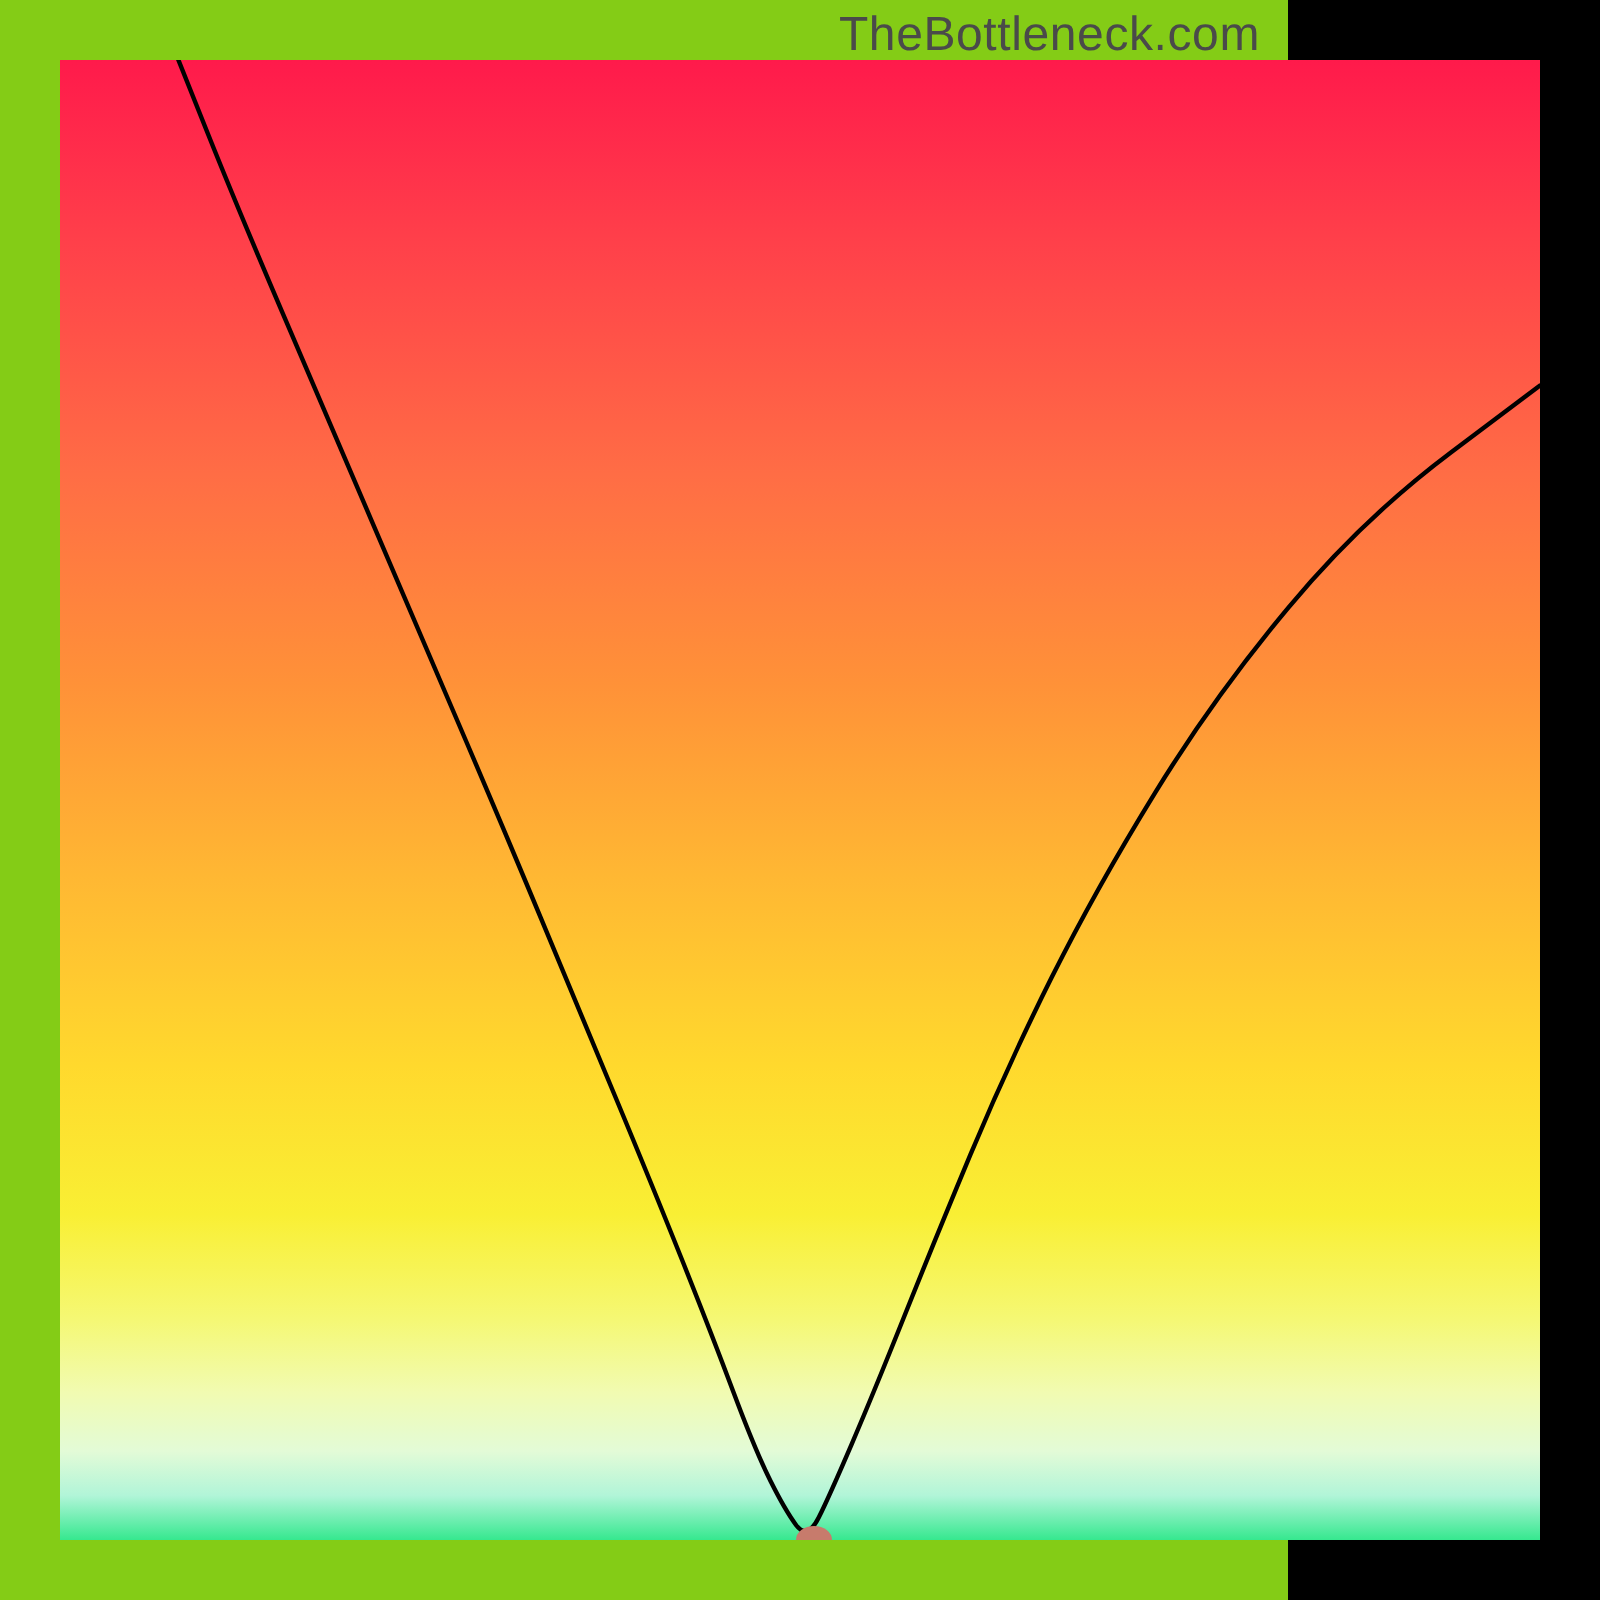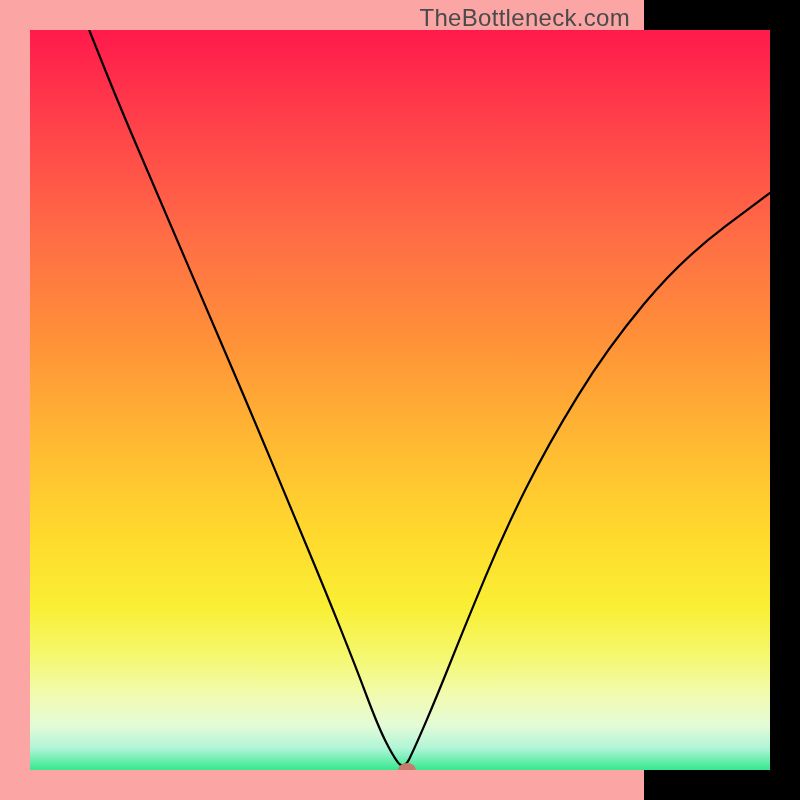--- a/index.html
+++ b/index.html
@@ -8,21 +8,21 @@
     width: 800px;
     height: 800px;
     overflow: hidden;
     background: #000;
     font-family: Arial, Helvetica, sans-serif;
   }
   .frame {
     position: relative;
     width: 644px;
     height: 800px;
-    background: #fca5a5;
+    background: #84cc16;
   }
   .watermark {
     position: absolute;
     top: 4px;
     right: 14px;
     color: #4a4a4a;
     font-size: 24px;
     font-weight: 500;
     letter-spacing: 0.3px;
     z-index: 20;

